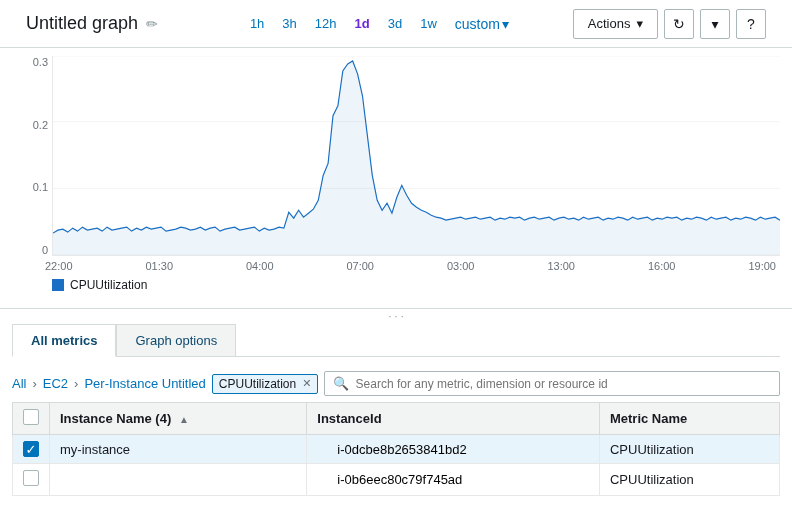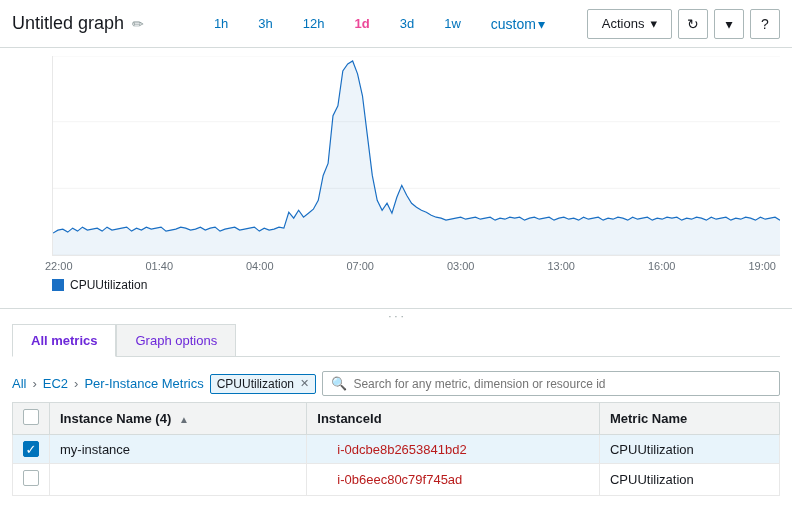--- a/index.html
+++ b/index.html
@@ -2,55 +2,55 @@
 <html><head>
   <meta charset="utf-8">
   <style>
     * { box-sizing: border-box; margin: 0; padding: 0; }
     body { font-family: 'Amazon Ember', 'Helvetica Neue', Arial, sans-serif; font-size: 13px; background: #fff; color: #16191f; width: 792px; height: 517px; overflow: hidden; }
 
     
     .header {
       display: flex;
       align-items: center;
-      padding: 6px 12px;
+      padding: 6px 26px;
       border-bottom: 1px solid #d5dbdb;
       height: 48px;
     }
     .graph-title {
       font-size: 18px;
       font-weight: 400;
       color: #16191f;
       display: flex;
       align-items: center;
       gap: 8px;
       min-width: 160px;
     }
     .edit-icon {
       color: #879596;
       cursor: pointer;
       font-size: 14px;
     }
     .time-controls {
       display: flex;
       align-items: center;
-      gap: 22px;
+      gap: 10px;
       margin: 0 auto;
     }
     .time-btn {
       background: none;
       border: none;
       cursor: pointer;
       color: #0073bb;
       font-size: 13px;
       padding: 2px 4px;
     }
     .time-btn.active {
       font-weight: 700;
-      color: #ec4899;
+      color: #6d28d9;
     }
     .custom-btn {
       background: none;
       border: none;
       cursor: pointer;
       color: #0073bb;
       font-size: 14px;
       padding: 2px 4px;
       display: flex;
       align-items: center;
@@ -168,21 +168,21 @@
       border-bottom: 1px solid #d5dbdb;
       gap: 0;
     }
     .tab {
       padding: 8px 18px;
       cursor: pointer;
       font-size: 13px;
       border: 1px solid transparent;
       border-bottom: none;
       margin-bottom: -1px;
-      color: #6d28d9;
+      color: #0c4a6e;
       background: #f2f3f3;
       border-color: #d5dbdb;
       border-bottom: 1px solid #d5dbdb;
     }
     .tab.active {
       background: #fff;
       border-color: #d5dbdb;
       border-bottom: 1px solid #fff;
       font-weight: 600;
     }
@@ -259,21 +259,21 @@
     .metrics-table th:first-child { width: 36px; text-align: center; }
     .metrics-table td {
       border: 1px solid #e8e8e8;
       padding: 6px 10px;
       color: #16191f;
     }
     .metrics-table td:first-child { text-align: center; }
     .metrics-table tr.selected { background: #e8f4fb; }
 
     .sort-icon { margin-left: 4px; color: #687078; font-size: 10px; }
-    .link-text { color: #b91c1c; padding-left: 20px; }
+    .link-text { color: #000000; padding-left: 20px; }
 
     .checkbox-cell {
       width: 16px;
       height: 16px;
       border: 1px solid #aab7b8;
       border-radius: 2px;
       display: inline-flex;
       align-items: center;
       justify-content: center;
       cursor: pointer;
@@ -319,40 +319,46 @@
       <span>▾</span>
     </button>
     <button class="icon-btn">
       <span>?</span>
     </button>
   </div>
 </div>
 
 <div class="graph-area">
   <div class="graph-container">
+    <div class="y-axis">
+      <span>0.3</span>
+      <span>0.2</span>
+      <span>0.1</span>
+      <span>0</span>
+    </div>
     <div class="chart-wrapper">
       <svg width="100%" height="100%" viewBox="0 0 740 200" preserveAspectRatio="none">
 
         <line x1="0" y1="0" x2="740" y2="0" stroke="#e8e8e8" stroke-width="0.5"></line>
         <line x1="0" y1="66" x2="740" y2="66" stroke="#e8e8e8" stroke-width="0.5"></line>
         <line x1="0" y1="133" x2="740" y2="133" stroke="#e8e8e8" stroke-width="0.5"></line>
         <line x1="0" y1="200" x2="740" y2="200" stroke="#e8e8e8" stroke-width="0.5"></line>
 
         <polyline fill="none" stroke="#1a6fc4" stroke-width="1.2" points="
             0,178 5,175 10,174 15,177 20,173 25,176 30,172 35,175 40,174 45,173 50,176 55,172 60,175 65,174 70,173 75,172 80,176 85,173 90,175 95,172 100,174 105,173 110,172 115,176 120,175 125,174 130,172 135,173 140,175 145,174 150,172 155,175 160,173 165,172 170,176 175,174 180,173 185,172 190,175 195,174 200,173 205,172 210,176 215,173 220,175 225,174 230,172 235,173 240,157 245,163 250,155 255,162 260,158 265,154 270,145 275,120 280,108 285,60 290,50 295,15 300,8 305,5 310,18 315,40 320,80 325,120 330,145 335,155 340,148 345,158 350,142 355,130 360,140 365,148 370,152 375,155 380,157 385,160 390,162 395,163 400,165 405,164 410,163 415,162 420,164 425,163 430,162 435,164 440,163 445,162 450,165 455,163 460,164 465,162 470,163 475,162 480,165 485,163 490,162 495,164 500,163 505,162 510,165 515,163 520,162 525,164 530,163 535,165 540,162 545,164 550,163 555,162 560,165 565,163 570,164 575,162 580,163 585,165 590,162 595,164 600,163 605,162 610,165 615,163 620,164 625,162 630,163 635,162 640,165 645,163 650,164 655,162 660,163 665,165 670,162 675,164 680,163 685,162 690,165 695,163 700,164 705,162 710,163 715,165 720,162 725,164 730,163 735,162 740,165
           "></polyline>
 
         <polygon fill="rgba(26,111,196,0.08)" points="
             0,200 0,178 5,175 10,174 15,177 20,173 25,176 30,172 35,175 40,174 45,173 50,176 55,172 60,175 65,174 70,173 75,172 80,176 85,173 90,175 95,172 100,174 105,173 110,172 115,176 120,175 125,174 130,172 135,173 140,175 145,174 150,172 155,175 160,173 165,172 170,176 175,174 180,173 185,172 190,175 195,174 200,173 205,172 210,176 215,173 220,175 225,174 230,172 235,173 240,157 245,163 250,155 255,162 260,158 265,154 270,145 275,120 280,108 285,60 290,50 295,15 300,8 305,5 310,18 315,40 320,80 325,120 330,145 335,155 340,148 345,158 350,142 355,130 360,140 365,148 370,152 375,155 380,157 385,160 390,162 395,163 400,165 405,164 410,163 415,162 420,164 425,163 430,162 435,164 440,163 445,162 450,165 455,163 460,164 465,162 470,163 475,162 480,165 485,163 490,162 495,164 500,163 505,162 510,165 515,163 520,162 525,164 530,163 535,165 540,162 545,164 550,163 555,162 560,165 565,163 570,164 575,162 580,163 585,165 590,162 595,164 600,163 605,162 610,165 615,163 620,164 625,162 630,163 635,162 640,165 645,163 650,164 655,162 660,163 665,165 670,162 675,164 680,163 685,162 690,165 695,163 700,164 705,162 710,163 715,165 720,162 725,164 730,163 735,162 740,165 740,200
           "></polygon>
       </svg>
     </div>
     <div class="x-axis">
       <span>22:00</span>
-      <span>01:40</span>
+      <span>01:30</span>
       <span>04:00</span>
       <span>07:00</span>
       <span>03:00</span>
       <span>13:00</span>
       <span>16:00</span>
       <span>19:00</span>
     </div>
   </div>
   <div class="legend">
     <div class="legend-color" style="background:#1a6fc4;"></div>
@@ -372,21 +378,21 @@
   </div>
 </div>
 
 <div class="metrics-content">
 
   <div class="filter-bar">
     <span class="filter-crumb">All</span>
     <span class="filter-sep">›</span>
     <span class="filter-crumb">EC2</span>
     <span class="filter-sep">›</span>
-    <span class="filter-crumb">Per-Instance Metrics</span>
+    <span class="filter-crumb">Per-Instance Untitled</span>
     <div class="filter-tag">
       <span>CPUUtilization</span>
       <span class="filter-tag-close">✕</span>
     </div>
     <div class="filter-search">
       <span class="search-icon-small">🔍</span>
       <input type="text" placeholder="Search for any metric, dimension or resource id" style="">
     </div>
   </div>
 

